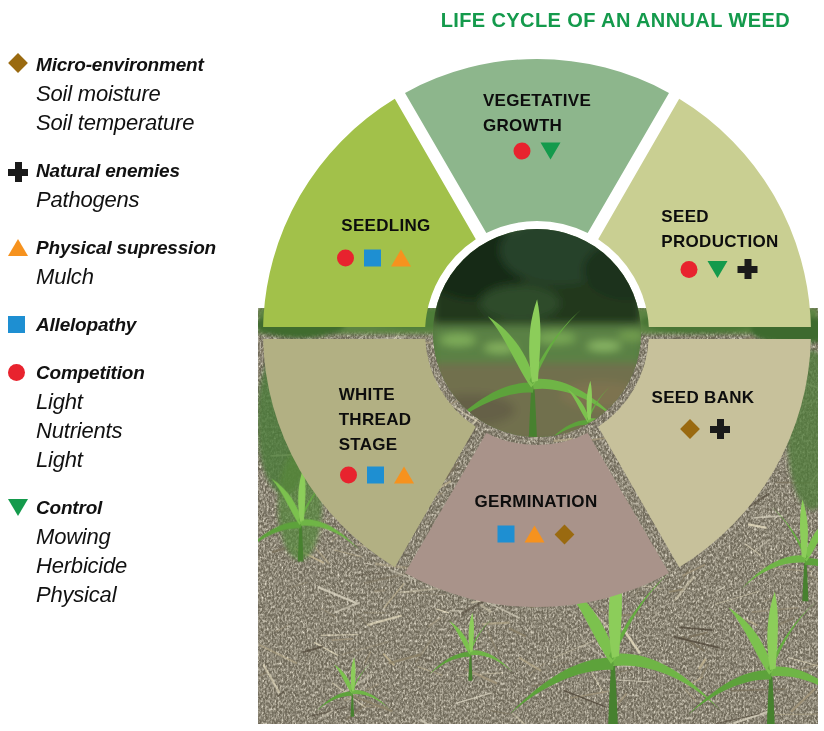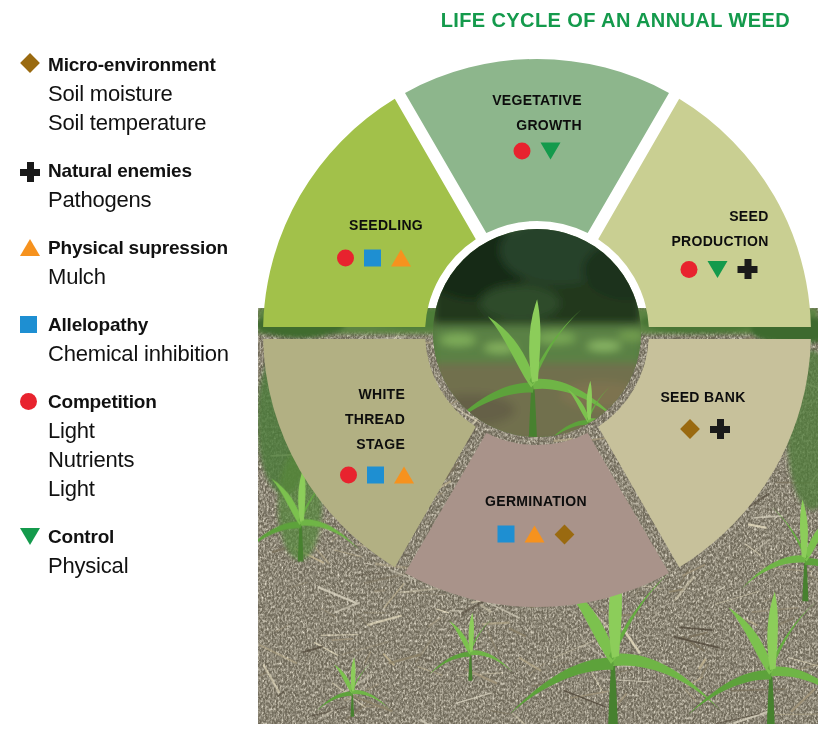--- a/index.html
+++ b/index.html
@@ -6,30 +6,30 @@
   .canvas{
     position:relative;width:824px;height:731px;background:#ffffff;overflow:hidden;
     font-family:"Liberation Sans",sans-serif;
   }
   .scene{position:absolute;left:0;top:0;}
   .title{
     position:absolute;left:300px;top:9px;width:490px;text-align:right;
     font-size:20px;font-weight:bold;letter-spacing:.4px;color:var(--title-green,#149a4c);
   }
   
-  .legend{position:absolute;left:20px;top:50px;width:252px;}
+  .legend{position:absolute;left:8px;top:50px;width:252px;font-style:italic;}
   .leg-section{display:flex;margin-bottom:19px;}
   .leg-icon-cell{width:28px;flex:0 0 28px;display:flex;justify-content:flex-start;padding-top:6px;}
   .leg-text{flex:1;}
   .leg-heading{font-size:19px;line-height:29px;font-weight:bold;color:#111;letter-spacing:-.2px;white-space:nowrap;}
   .leg-item{font-size:22px;line-height:29px;color:#111;letter-spacing:-.2px;white-space:nowrap;}
   
   .seg-label{
-    position:absolute;transform:translate(-50%,-50%);text-align:right;
-    font-size:14px;line-height:25px;font-weight:bold;color:#0d0d0d;letter-spacing:.3px;white-space:nowrap;
+    position:absolute;transform:translate(-50%,-50%);text-align:left;
+    font-size:17px;line-height:25px;font-weight:bold;color:#0d0d0d;letter-spacing:.3px;white-space:nowrap;
   }
   .icon-row{position:absolute;transform:translate(-50%,-50%);display:flex;gap:10px;align-items:center;}
   
   .icon{display:inline-block;flex:0 0 auto;}
   .ic-circle-red{width:17px;height:17px;border-radius:50%;background:var(--icon-red,#e8232e);}
   .ic-square-blue{width:17px;height:17px;background:var(--icon-blue,#1e8fd2);}
   .ic-triangle-up-orange{width:0;height:0;border-left:10px solid transparent;border-right:10px solid transparent;border-bottom:17px solid var(--icon-orange,#f6921e);}
   .ic-triangle-down-green{width:0;height:0;border-left:10px solid transparent;border-right:10px solid transparent;border-top:17px solid var(--icon-green,#149a4c);}
   .ic-diamond-brown{width:14px;height:14px;background:var(--icon-brown,#9a6a10);transform:rotate(45deg);margin:0 3px;}
   .ic-plus-black{
@@ -461,40 +461,41 @@
         <div class="leg-heading">Physical supression</div>
         <div class="leg-item">Mulch</div>
       </div>
     </div>
     <div class="leg-section">
       <div class="leg-icon-cell">
           <span class="icon ic-square-blue"></span>
         </div>
       <div class="leg-text">
         <div class="leg-heading">Allelopathy</div>
-        <div class="leg-item">Chemical inhibition</div>
       </div>
     </div>
     <div class="leg-section">
       <div class="leg-icon-cell">
           <span class="icon ic-circle-red"></span>
         </div>
       <div class="leg-text">
         <div class="leg-heading">Competition</div>
         <div class="leg-item">Light</div>
         <div class="leg-item">Nutrients</div>
         <div class="leg-item">Light</div>
       </div>
     </div>
     <div class="leg-section">
       <div class="leg-icon-cell">
           <span class="icon ic-triangle-down-green"></span>
         </div>
       <div class="leg-text">
         <div class="leg-heading">Control</div>
+        <div class="leg-item">Mowing</div>
+        <div class="leg-item">Herbicide</div>
         <div class="leg-item">Physical</div>
       </div>
     </div>
   </div>
 
   <div class="seg-label" style="left:537px;top:113px;">
     <div>VEGETATIVE</div>
     <div>GROWTH</div>
   </div>
   <div class="icon-row" style="left:537px;top:151px;">

